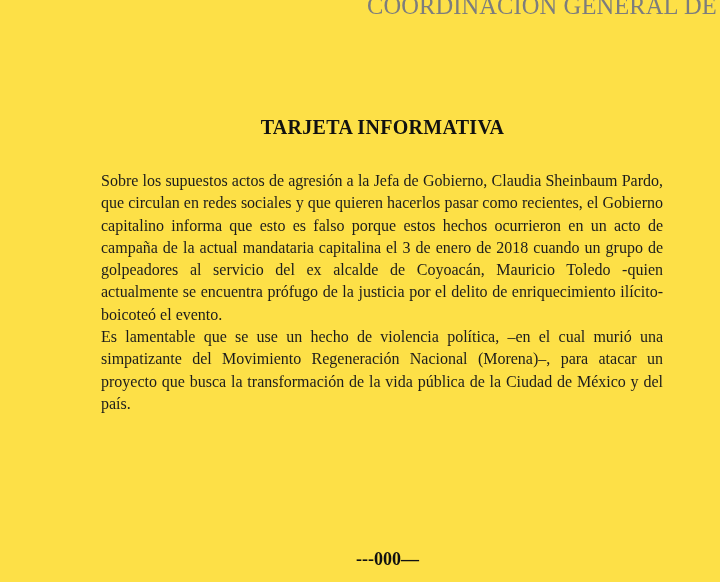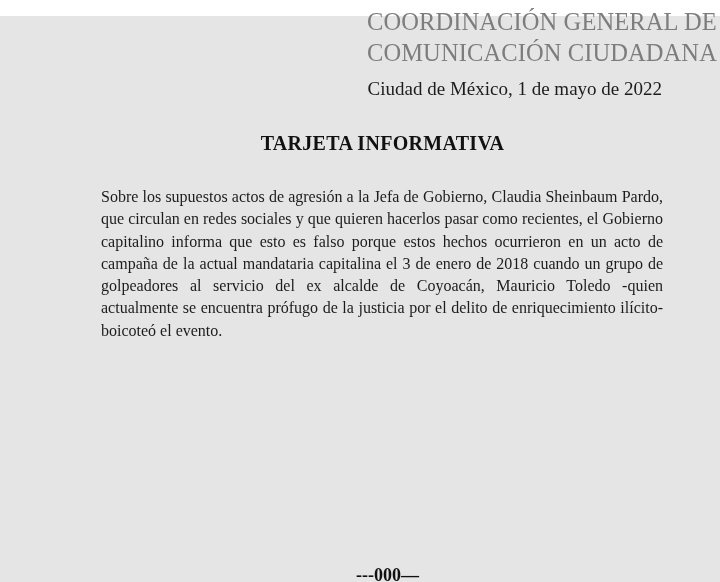--- a/index.html
+++ b/index.html
@@ -11,22 +11,21 @@
       width: 720px;
       height: 582px;
       overflow: hidden;
       position: relative;
       font-family: "Liberation Serif", "DejaVu Serif", serif;
       color: #1a1a1a;
     }
     .page {
       position: absolute;
       inset: 0;
-      background: #e5e5e5;
-      margin-top: 16px;
+      background: #fde047;
     }
     .org-header {
       position: absolute;
       top: -10px;
       left: 367px;
       width: 345px;
       color: #7d7d7d;
       font-size: 24.5px;
       line-height: 31px;
       letter-spacing: 0.1px;
@@ -82,26 +81,25 @@
       color: #111111;
     }
   </style>
 </head>
 <body>
 
 <div class="page">
 
   <div class="org-header">
     <div>COORDINACIÓN GENERAL DE</div>
-    <div>COMUNICACIÓN CIUDADANA</div>
   </div>
 
-  <div class="date-line">Ciudad de México, 1 de mayo de 2022</div>
 
   <div class="doc-title">TARJETA INFORMATIVA</div>
 
   <div class="body-text">
     <p>Sobre los supuestos actos de agresión a la Jefa de Gobierno, Claudia Sheinbaum Pardo, que circulan en redes sociales y que quieren hacerlos pasar como recientes, el Gobierno capitalino informa que esto es falso porque estos hechos ocurrieron en un acto de campaña de la actual mandataria capitalina el 3 de enero de 2018 cuando un grupo de golpeadores al servicio del ex alcalde de Coyoacán, Mauricio Toledo -quien actualmente se encuentra prófugo de la justicia por el delito de enriquecimiento ilícito- boicoteó el evento.</p>
+    <p>Es lamentable que se use un hecho de violencia política, –en el cual murió una simpatizante del Movimiento Regeneración Nacional (Morena)–, para atacar un proyecto que busca la transformación de la vida pública de la Ciudad de México y del país.</p>
   </div>
 
   <div class="closing">---000—</div>
 
 </div>
 
 </body></html>

